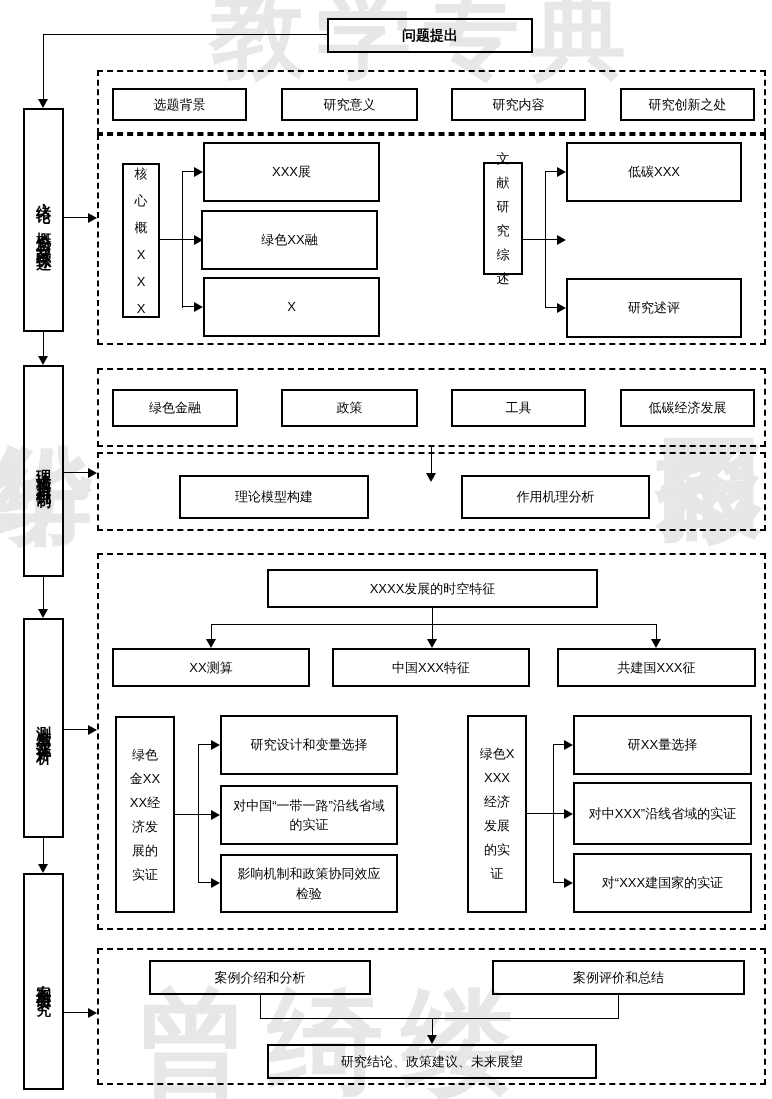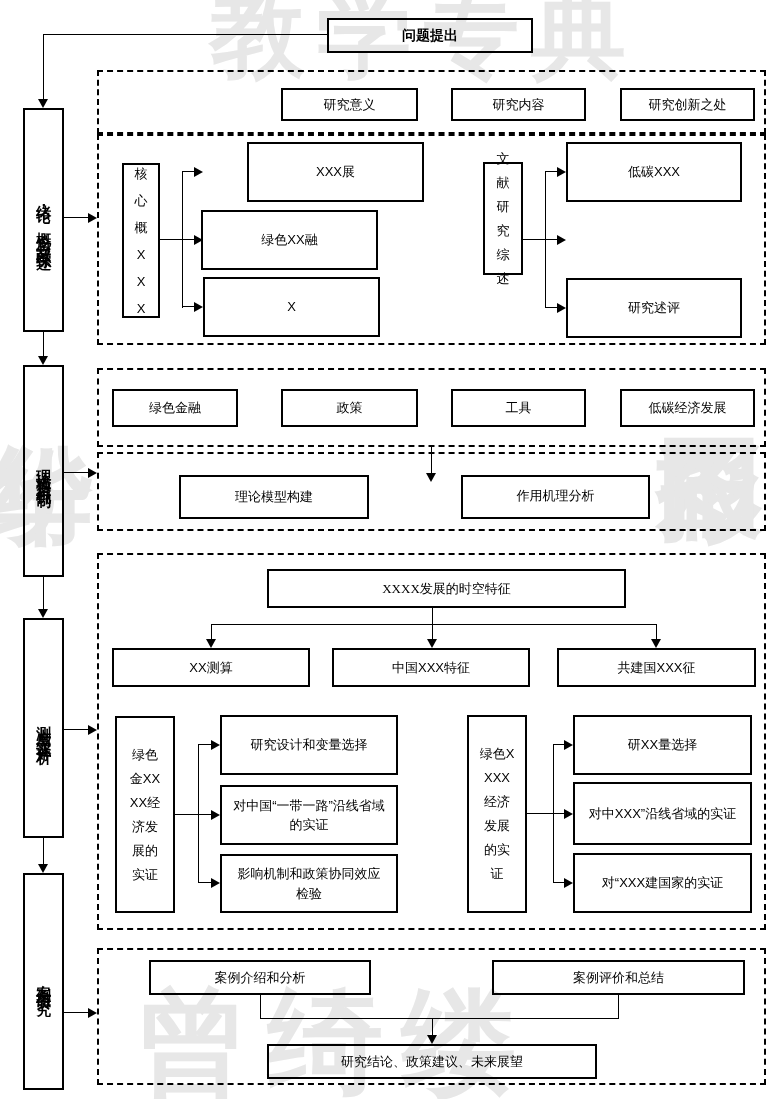--- a/index.html
+++ b/index.html
@@ -69,28 +69,29 @@
   <div class="hl" style="left:64px; top:217px; width:24px;"></div>
   <div class="ar" style="left:88px; top:213px;"></div>
   <div class="hl" style="left:64px; top:472px; width:24px;"></div>
   <div class="ar" style="left:88px; top:468px;"></div>
   <div class="hl" style="left:64px; top:729px; width:24px;"></div>
   <div class="ar" style="left:88px; top:725px;"></div>
   <div class="hl" style="left:64px; top:1012px; width:24px;"></div>
   <div class="ar" style="left:88px; top:1008px;"></div>
 
   <div class="dash" style="left:97px; top:70px; width:669px; height:64px;"></div>
+  <div class="bx" style="left:112px; top:88px; width:135px; height:33px;">选题背景</div>
   <div class="bx" style="left:281px; top:88px; width:137px; height:33px;">研究意义</div>
   <div class="bx" style="left:451px; top:88px; width:135px; height:33px;">研究内容</div>
   <div class="bx" style="left:620px; top:88px; width:135px; height:33px;">研究创新之处</div>
 
   <div class="dash" style="left:97px; top:134px; width:669px; height:211px;"></div>
 
   <div class="bx narrow" style="left:122px; top:163px; width:38px; height:155px;">核心概XXX</div>
-  <div class="bx" style="left:203px; top:142px; width:177px; height:60px;margin-left:44px;">XXX展</div>
+  <div class="bx" style="left:203px; top:142px; width:177px; height:60px;">XXX展</div>
   <div class="bx" style="left:201px; top:210px; width:177px; height:60px;">绿色XX融</div>
   <div class="bx" style="left:203px; top:277px; width:177px; height:60px;">X</div>
   <div class="hl" style="left:160px; top:239px; width:34px;"></div>
   <div class="vl" style="left:182px; top:171px; height:137px;"></div>
   <div class="hl" style="left:182px; top:171px; width:12px;"></div>
   <div class="ar" style="left:194px; top:167px;"></div>
   <div class="ar" style="left:194px; top:235px;"></div>
   <div class="hl" style="left:182px; top:306px; width:12px;"></div>
   <div class="ar" style="left:194px; top:302px;"></div>
 
@@ -109,24 +110,24 @@
   <div class="bx" style="left:112px; top:389px; width:126px; height:38px;">绿色金融</div>
   <div class="bx" style="left:281px; top:389px; width:137px; height:38px;">政策</div>
   <div class="bx" style="left:451px; top:389px; width:135px; height:38px;">工具</div>
   <div class="bx" style="left:620px; top:389px; width:135px; height:38px;">低碳经济发展</div>
 
   <div class="vl" style="left:431px; top:447px; height:27px;"></div>
   <div class="ad" style="left:426px; top:473px;"></div>
 
   <div class="dash" style="left:97px; top:452px; width:669px; height:79px;"></div>
   <div class="bx" style="left:179px; top:475px; width:190px; height:44px;">理论模型构建</div>
-  <div class="bx" style="left:461px; top:475px; width:189px; height:44px;font-family:Liberation Mono, monospace;">作用机理分析</div>
+  <div class="bx" style="left:461px; top:475px; width:189px; height:44px;">作用机理分析</div>
 
   <div class="dash" style="left:97px; top:553px; width:669px; height:377px;"></div>
-  <div class="bx" style="left:267px; top:569px; width:359px; height:39px;font-family:Liberation Serif, serif;">XXXX发展的时空特征</div>
+  <div class="bx" style="left:267px; top:569px; width:331px; height:39px;">XXXX发展的时空特征</div>
   <div class="vl" style="left:432px; top:608px; height:17px;"></div>
   <div class="hl" style="left:211px; top:624px; width:446px;"></div>
   <div class="vl" style="left:211px; top:625px; height:15px;"></div>
   <div class="ad" style="left:206px; top:639px;"></div>
   <div class="vl" style="left:432px; top:625px; height:15px;"></div>
   <div class="ad" style="left:427px; top:639px;"></div>
   <div class="vl" style="left:656px; top:625px; height:15px;"></div>
   <div class="ad" style="left:651px; top:639px;"></div>
   <div class="bx" style="left:112px; top:648px; width:198px; height:39px;">XX测算</div>
   <div class="bx" style="left:332px; top:648px; width:198px; height:39px;">中国XXX特征</div>

